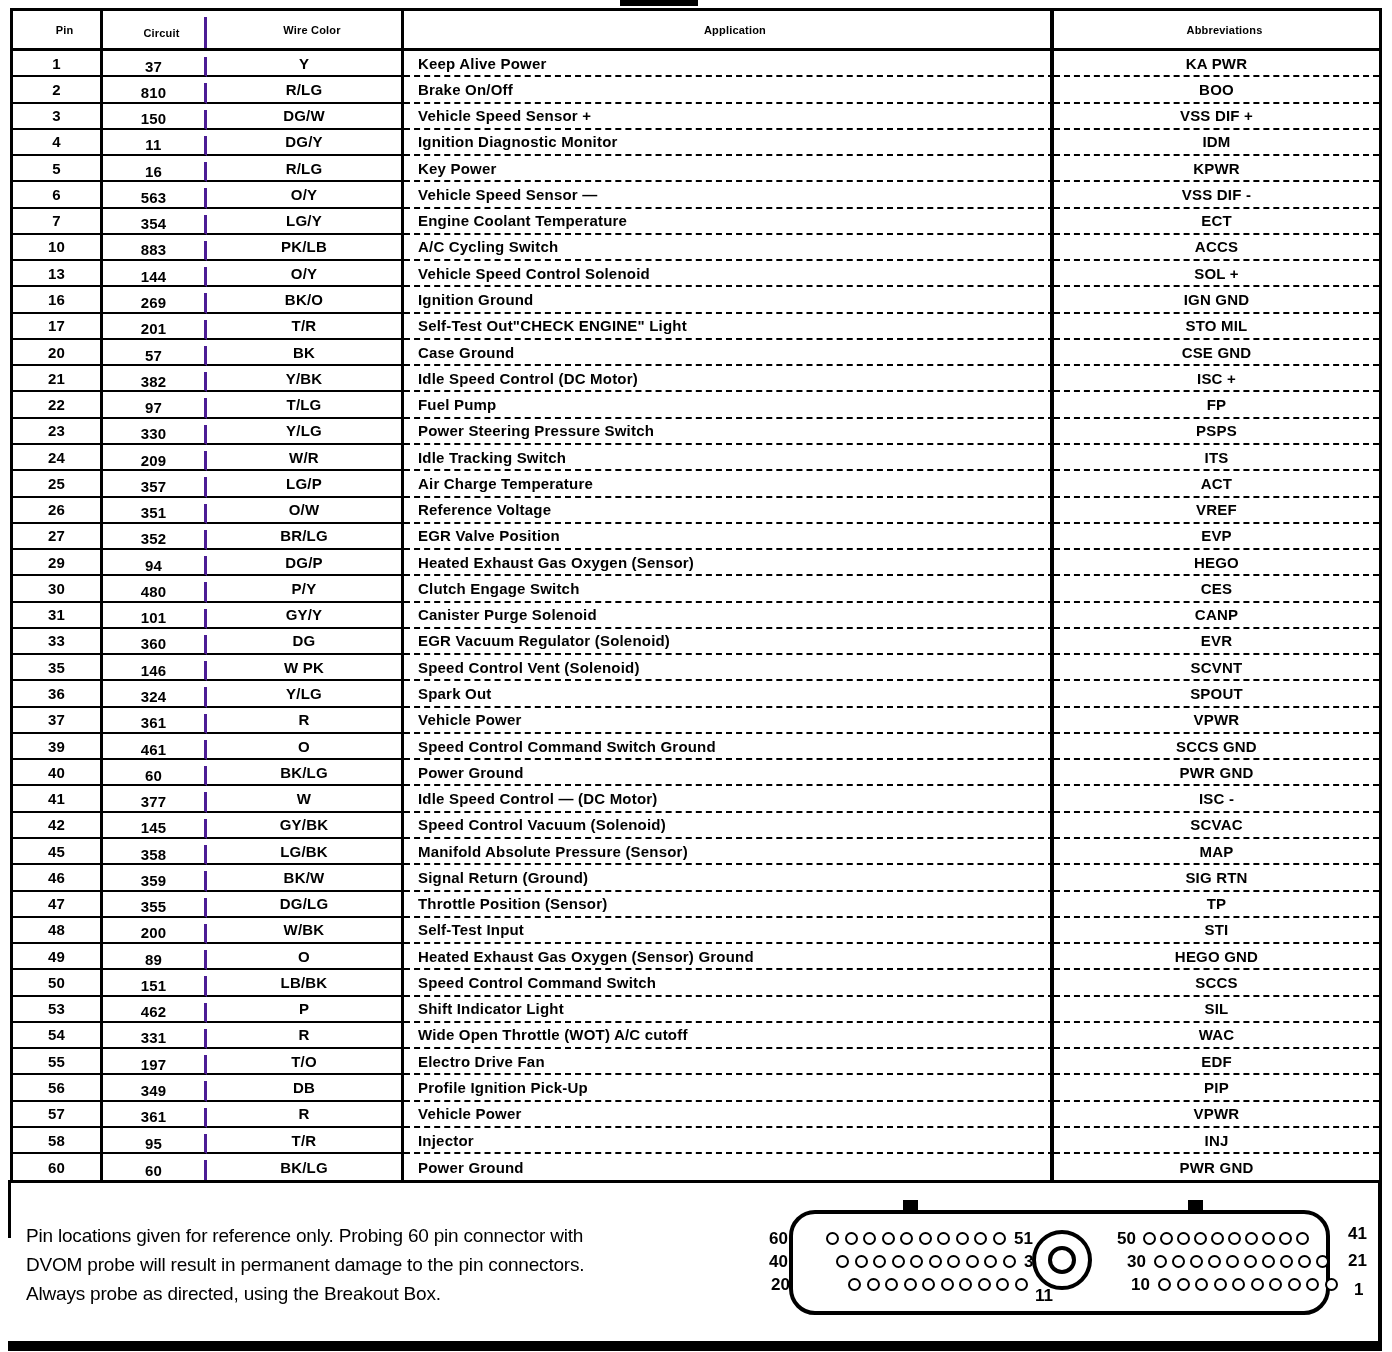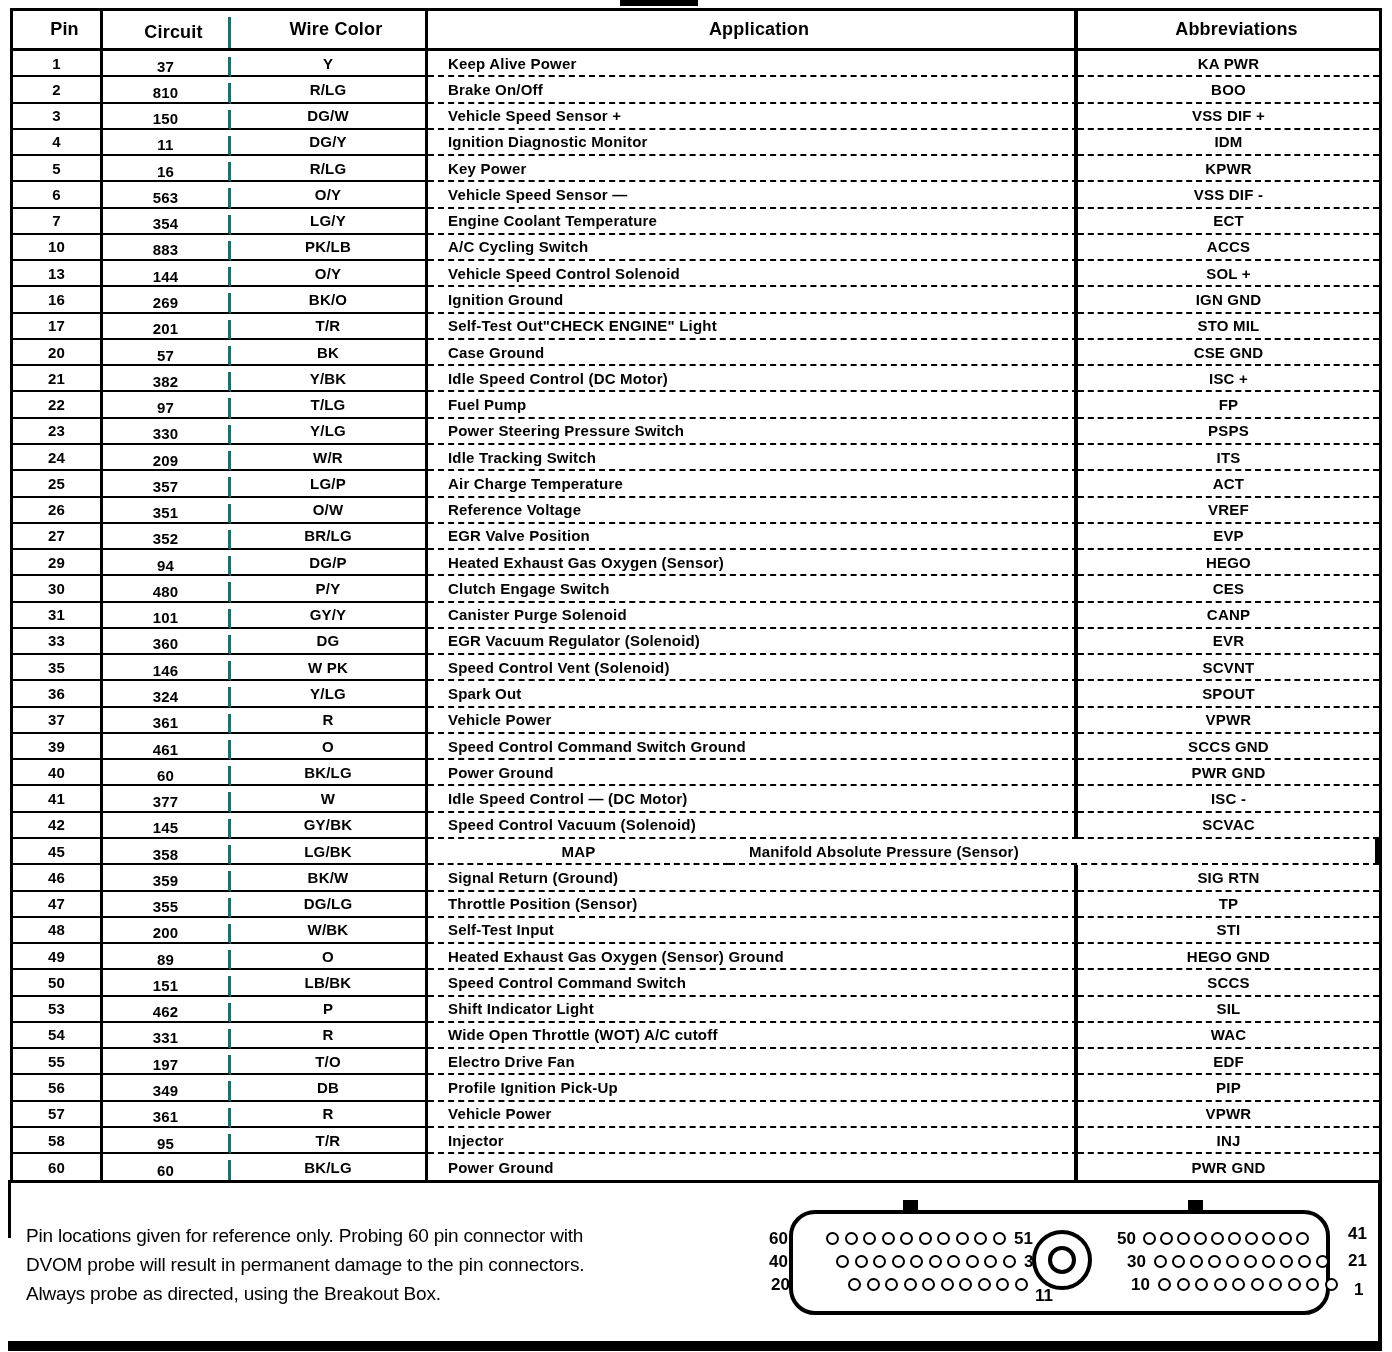--- a/index.html
+++ b/index.html
@@ -7,26 +7,26 @@
         font-family:"Liberation Sans",sans-serif;color:#000;overflow:hidden;}
 
   
   .tbl{position:absolute;left:10px;top:8px;width:1372px;border:3px solid #000;
        box-sizing:border-box;background:#fff;}
   .thead{display:flex;height:37px;border-bottom:3px solid #000;}
   .row{display:flex;height:26.28px;}
   .cell{box-sizing:border-box;display:flex;align-items:center;justify-content:center;
         white-space:nowrap;overflow:hidden;font-size:15px;font-weight:bold;letter-spacing:.2px;}
   .c-pin    {width:90px; border-right:3px solid #000;border-bottom:2px solid #000;}
-  .c-circuit{width:128px;border-right:3px solid #0f766e;border-bottom:2px solid #000;margin-top:6px;}
+  .c-circuit{width:104px;border-right:3px solid #4c1d95;border-bottom:2px solid #000;margin-top:6px;}
   .c-wire   {width:197px;border-right:3px solid #000;border-bottom:2px solid #000;}
   .c-app    {width:650px;border-right:4px solid #000;border-bottom:2px dashed #000;
-             justify-content:flex-start;padding-left:20px;}
+             justify-content:flex-start;padding-left:14px;}
   .c-abbr   {flex:1;border-bottom:2px dashed #000;}
-  .thead .cell{border-bottom:none;font-size:18px;justify-content:center;padding-left:16px;}
+  .thead .cell{border-bottom:none;font-size:11px;justify-content:center;padding-left:16px;}
   .row:last-child .cell{border-bottom:none;}
 
   
   .note{position:absolute;left:26px;top:1221px;width:740px;font-size:19px;font-weight:normal;
         line-height:29px;letter-spacing:-.2px;}
   .note div{white-space:nowrap;}
 
   
   .conn{position:absolute;left:750px;top:1190px;width:642px;height:162px;}
   .c-rect{position:absolute;left:39px;top:20px;width:541px;height:105px;border:4px solid #000;
@@ -282,22 +282,22 @@
           <div class="cell c-pin">42</div>
           <div class="cell c-circuit">145</div>
           <div class="cell c-wire">GY/BK</div>
           <div class="cell c-app">Speed Control Vacuum (Solenoid)</div>
           <div class="cell c-abbr">SCVAC</div>
         </div>
         <div class="row">
           <div class="cell c-pin">45</div>
           <div class="cell c-circuit">358</div>
           <div class="cell c-wire">LG/BK</div>
+          <div class="cell c-app">Manifold Absolute Pressure (Sensor)</div>
           <div class="cell c-abbr">MAP</div>
-          <div class="cell c-app">Manifold Absolute Pressure (Sensor)</div>
         </div>
         <div class="row">
           <div class="cell c-pin">46</div>
           <div class="cell c-circuit">359</div>
           <div class="cell c-wire">BK/W</div>
           <div class="cell c-app">Signal Return (Ground)</div>
           <div class="cell c-abbr">SIG RTN</div>
         </div>
         <div class="row">
           <div class="cell c-pin">47</div>

